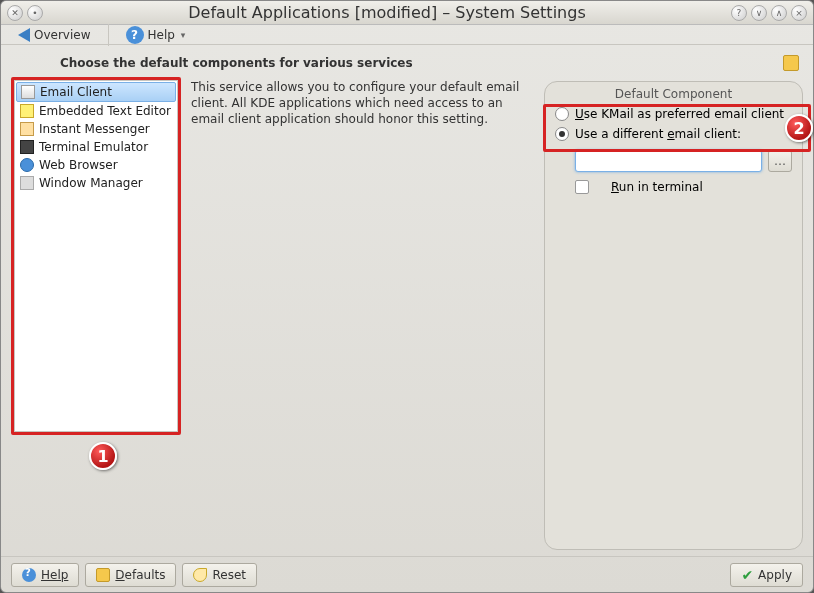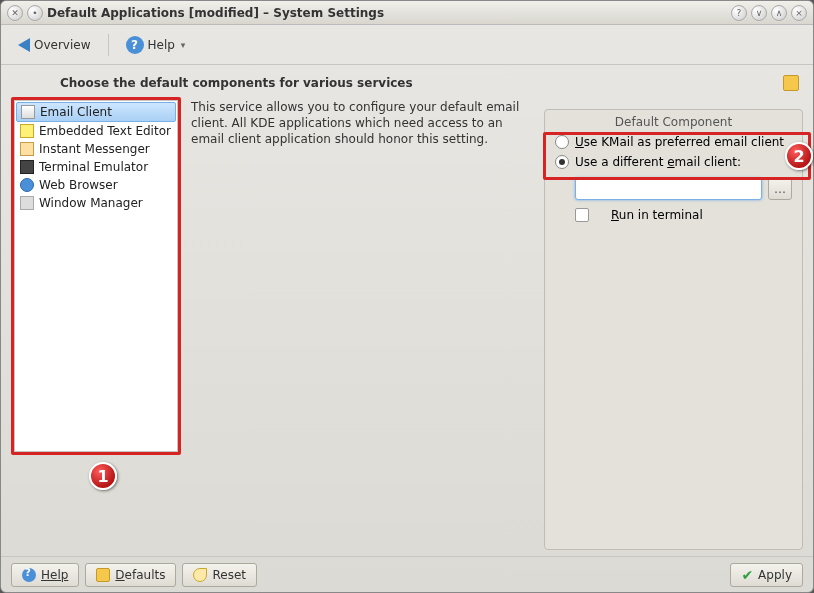--- a/index.html
+++ b/index.html
@@ -24,30 +24,30 @@
   height: 24px;
   background: linear-gradient(to bottom, #f0efea, #d8d6cf);
   border-bottom: 1px solid #bbb;
   border-radius: 6px 6px 0 0;
   display: flex;
   align-items: center;
   padding: 0 6px;
   gap: 4px;
 }
 .titlebar .tb-left { display:flex; gap:4px; }
-.titlebar .tb-title { flex:1; text-align:left; color:#333; font-size:12px;font-weight:bold; }
+.titlebar .tb-title { flex:1; text-align:center; color:#333; font-size:16px; }
 .titlebar .tb-right { display:flex; gap:4px; }
 .tb-btn {
   width:16px; height:16px; border-radius:8px;
   background: radial-gradient(circle at 30% 30%, #fff, #ccc);
   border:1px solid #aaa; display:flex; align-items:center; justify-content:center;
   font-size:9px; color:#666;
 }
 .toolbar {
-  height: 40px;
+  height: 20px;
   display:flex;
   align-items:center;
   padding: 0 8px;
   gap: 8px;
   border-bottom: 1px solid #c8c6c0;
 }
 .tbutton {
   display:flex; align-items:center; gap:4px;
   padding: 4px 8px;
   border: 1px solid transparent;
@@ -113,24 +113,24 @@
 .ic-win{ background:#ddd; border:1px solid #aaa;}
 .mainpane {
   flex:1;
   display:flex;
   gap:6px;
   position:relative;
 }
 .desc { color:#333; padding: 2px 4px 8px 4px; line-height:1.35; }
 .group {
   border:1px solid #bfbdb6;
-  border-radius:4px;
+  border-radius:13px;
   background: #e3e1da;
   padding-bottom: 12px;
-  margin-top:12px;
+  margin-top:4px;
 }
 .group-title {
   text-align:center;
   color:#555;
   padding: 5px 0 3px;
 }
 .radio-row {
   display:flex; align-items:center; gap:6px;
   padding: 3px 10px;
 }

